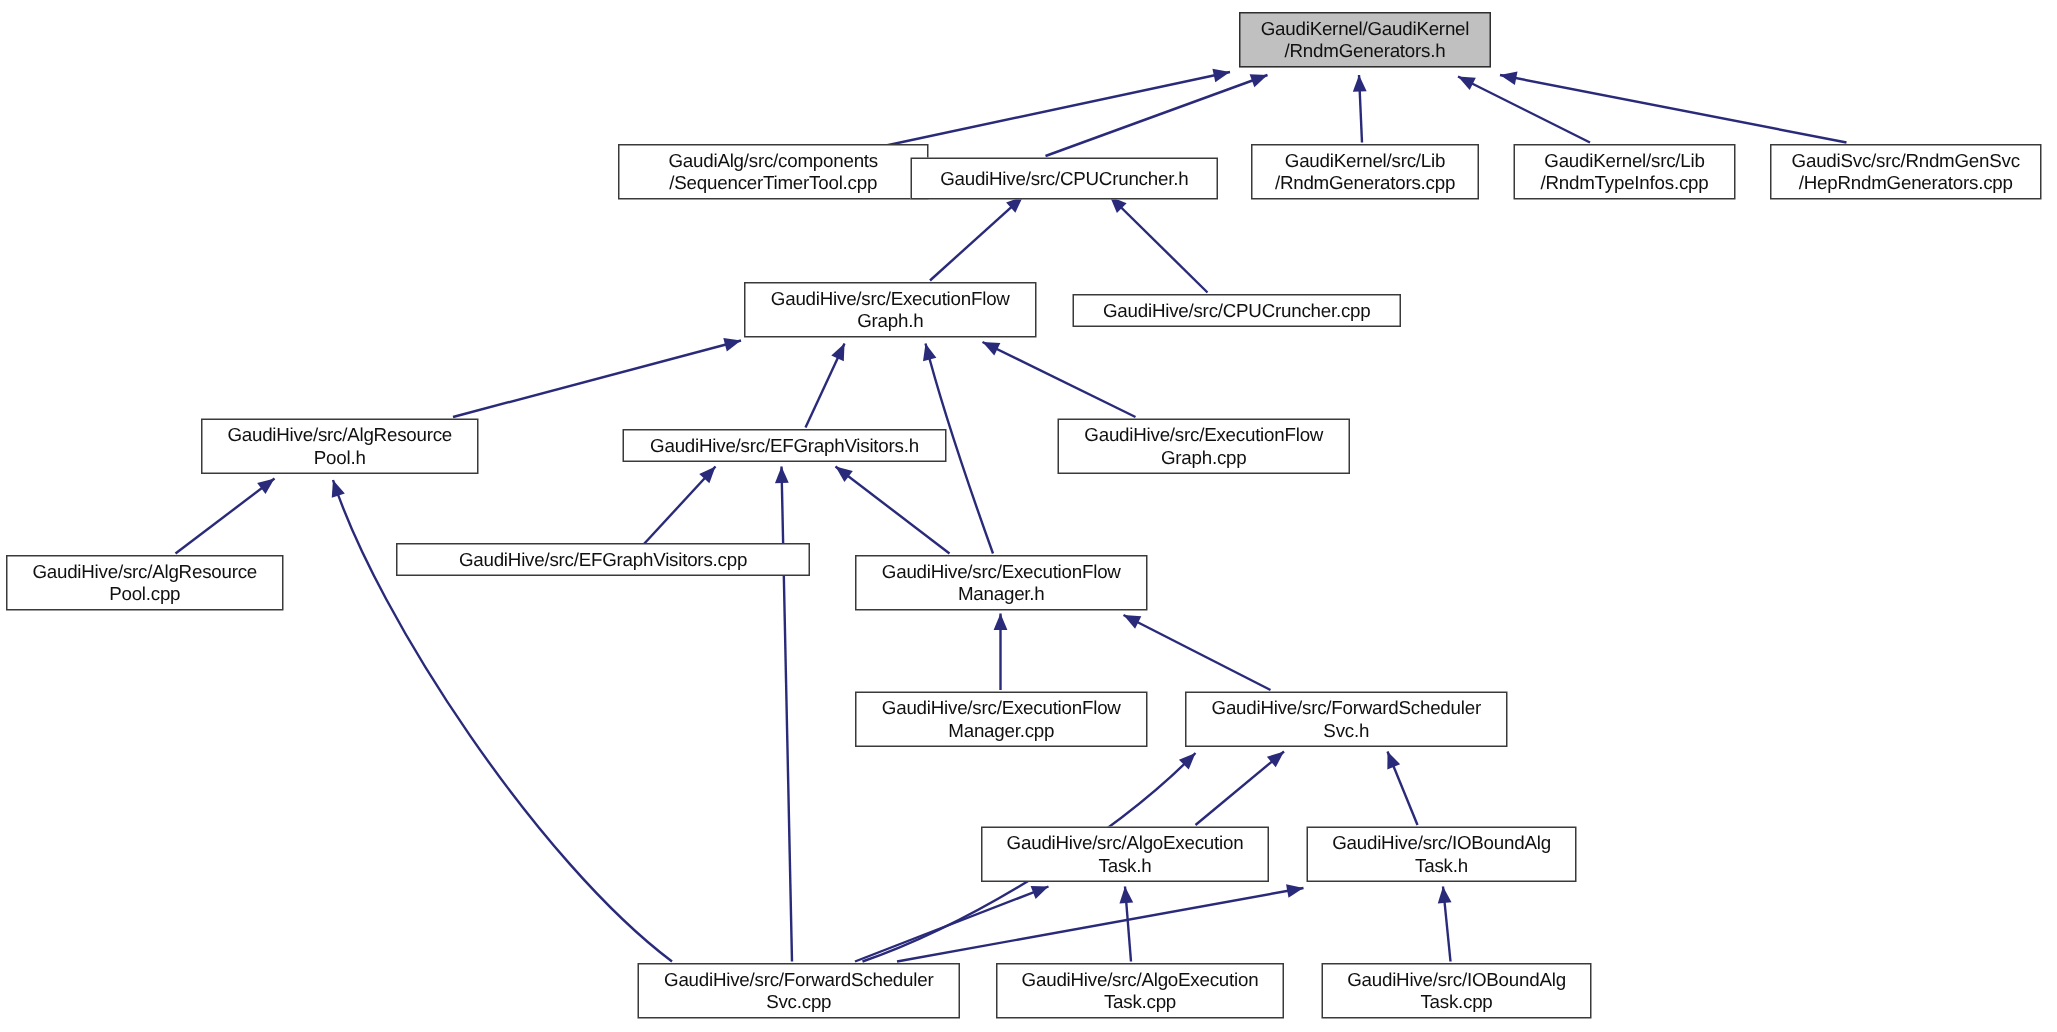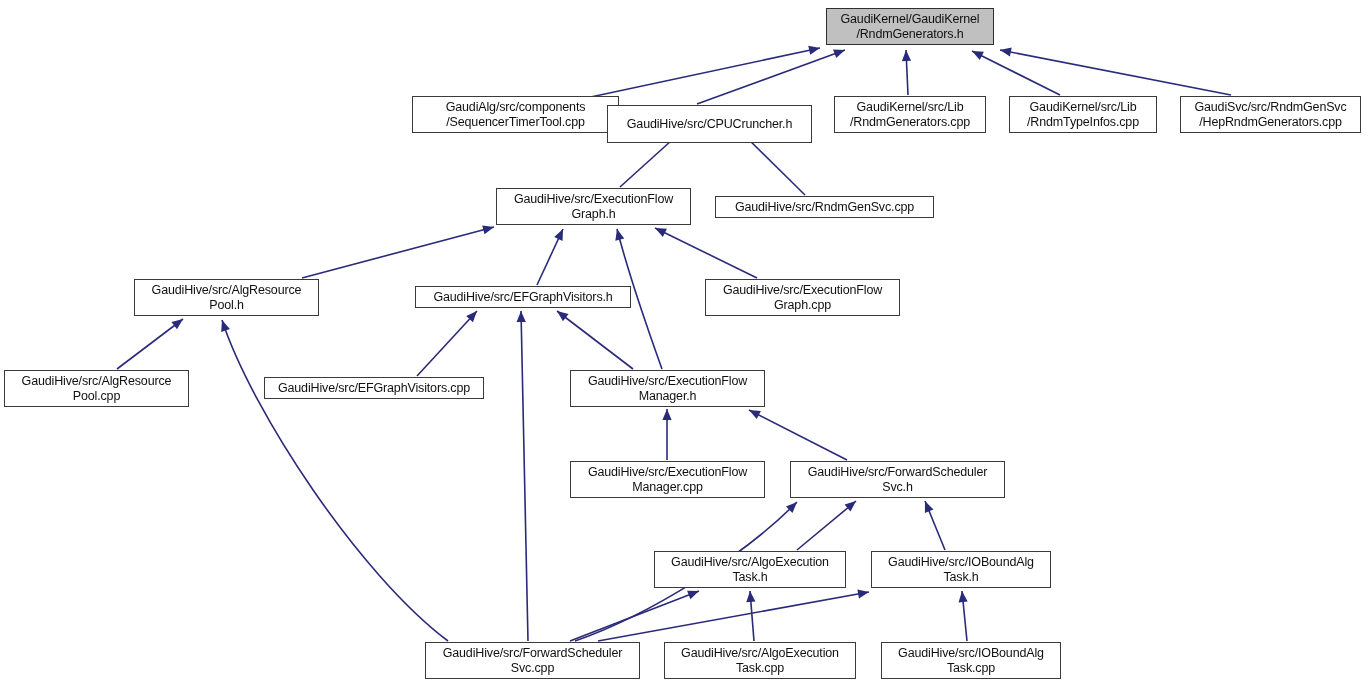--- a/index.html
+++ b/index.html
@@ -162,38 +162,38 @@
       <g>
         <path class="edge-path" d="M 967 641 L 962 591"></path>
         <polygon class="edge-head" points="962,591 967.6717544469346,601.4876690209826 958.5174160035068,602.403140300258"></polygon>
       </g>
     </svg>
   <div id="nodes-layer">
       <div class="gnode root" style="left: 826px; top: 8px; width: 168px; height: 37px;"><span class="nlabel">GaudiKernel/GaudiKernel
 /RndmGenerators.h</span></div>
       <div class="gnode" style="left: 412px; top: 96px; width: 207px; height: 37px;"><span class="nlabel">GaudiAlg/src/components
 /SequencerTimerTool.cpp</span></div>
-      <div class="gnode" style="left: 607px; top: 105px; width: 205px; height: 38px;"><span class="nlabel">GaudiHive/src/CPUCruncher.h</span></div>
+      <div class="gnode" style="left: 607px; top: 105px; width: 205px; height: 28px;"><span class="nlabel">GaudiHive/src/CPUCruncher.h</span></div>
       <div class="gnode" style="left: 834px; top: 96px; width: 152px; height: 37px;"><span class="nlabel">GaudiKernel/src/Lib
 /RndmGenerators.cpp</span></div>
       <div class="gnode" style="left: 1009px; top: 96px; width: 148px; height: 37px;"><span class="nlabel">GaudiKernel/src/Lib
 /RndmTypeInfos.cpp</span></div>
       <div class="gnode" style="left: 1180px; top: 96px; width: 181px; height: 37px;"><span class="nlabel">GaudiSvc/src/RndmGenSvc
 /HepRndmGenerators.cpp</span></div>
       <div class="gnode" style="left: 496px; top: 188px; width: 195px; height: 37px;"><span class="nlabel">GaudiHive/src/ExecutionFlow
 Graph.h</span></div>
-      <div class="gnode" style="left: 715px; top: 196px; width: 219px; height: 22px;"><span class="nlabel">GaudiHive/src/RndmGenSvc.cpp</span></div>
+      <div class="gnode" style="left: 715px; top: 196px; width: 219px; height: 22px;"><span class="nlabel">GaudiHive/src/CPUCruncher.cpp</span></div>
       <div class="gnode" style="left: 134px; top: 279px; width: 185px; height: 37px;"><span class="nlabel">GaudiHive/src/AlgResource
 Pool.h</span></div>
       <div class="gnode" style="left: 415px; top: 286px; width: 216px; height: 22px; text-align: center;"><span class="nlabel">GaudiHive/src/EFGraphVisitors.h</span></div>
       <div class="gnode" style="left: 705px; top: 279px; width: 195px; height: 37px;"><span class="nlabel">GaudiHive/src/ExecutionFlow
 Graph.cpp</span></div>
       <div class="gnode" style="left: 4px; top: 370px; width: 185px; height: 37px;"><span class="nlabel">GaudiHive/src/AlgResource
 Pool.cpp</span></div>
-      <div class="gnode" style="left: 264px; top: 377px; width: 220px; height: 22px;"><span class="nlabel">GaudiHive/src/EFGraphVisitors.cpp</span></div>
+      <div class="gnode" style="left: 264px; top: 362px; width: 276px; height: 22px;"><span class="nlabel">GaudiHive/src/EFGraphVisitors.cpp</span></div>
       <div class="gnode" style="left: 570px; top: 370px; width: 195px; height: 37px;"><span class="nlabel">GaudiHive/src/ExecutionFlow
 Manager.h</span></div>
       <div class="gnode" style="left: 570px; top: 461px; width: 195px; height: 37px;"><span class="nlabel">GaudiHive/src/ExecutionFlow
 Manager.cpp</span></div>
       <div class="gnode" style="left: 790px; top: 461px; width: 215px; height: 37px;"><span class="nlabel">GaudiHive/src/ForwardScheduler
 Svc.h</span></div>
       <div class="gnode" style="left: 654px; top: 551px; width: 192px; height: 37px;"><span class="nlabel">GaudiHive/src/AlgoExecution
 Task.h</span></div>
       <div class="gnode" style="left: 871px; top: 551px; width: 180px; height: 37px;"><span class="nlabel">GaudiHive/src/IOBoundAlg
 Task.h</span></div>

